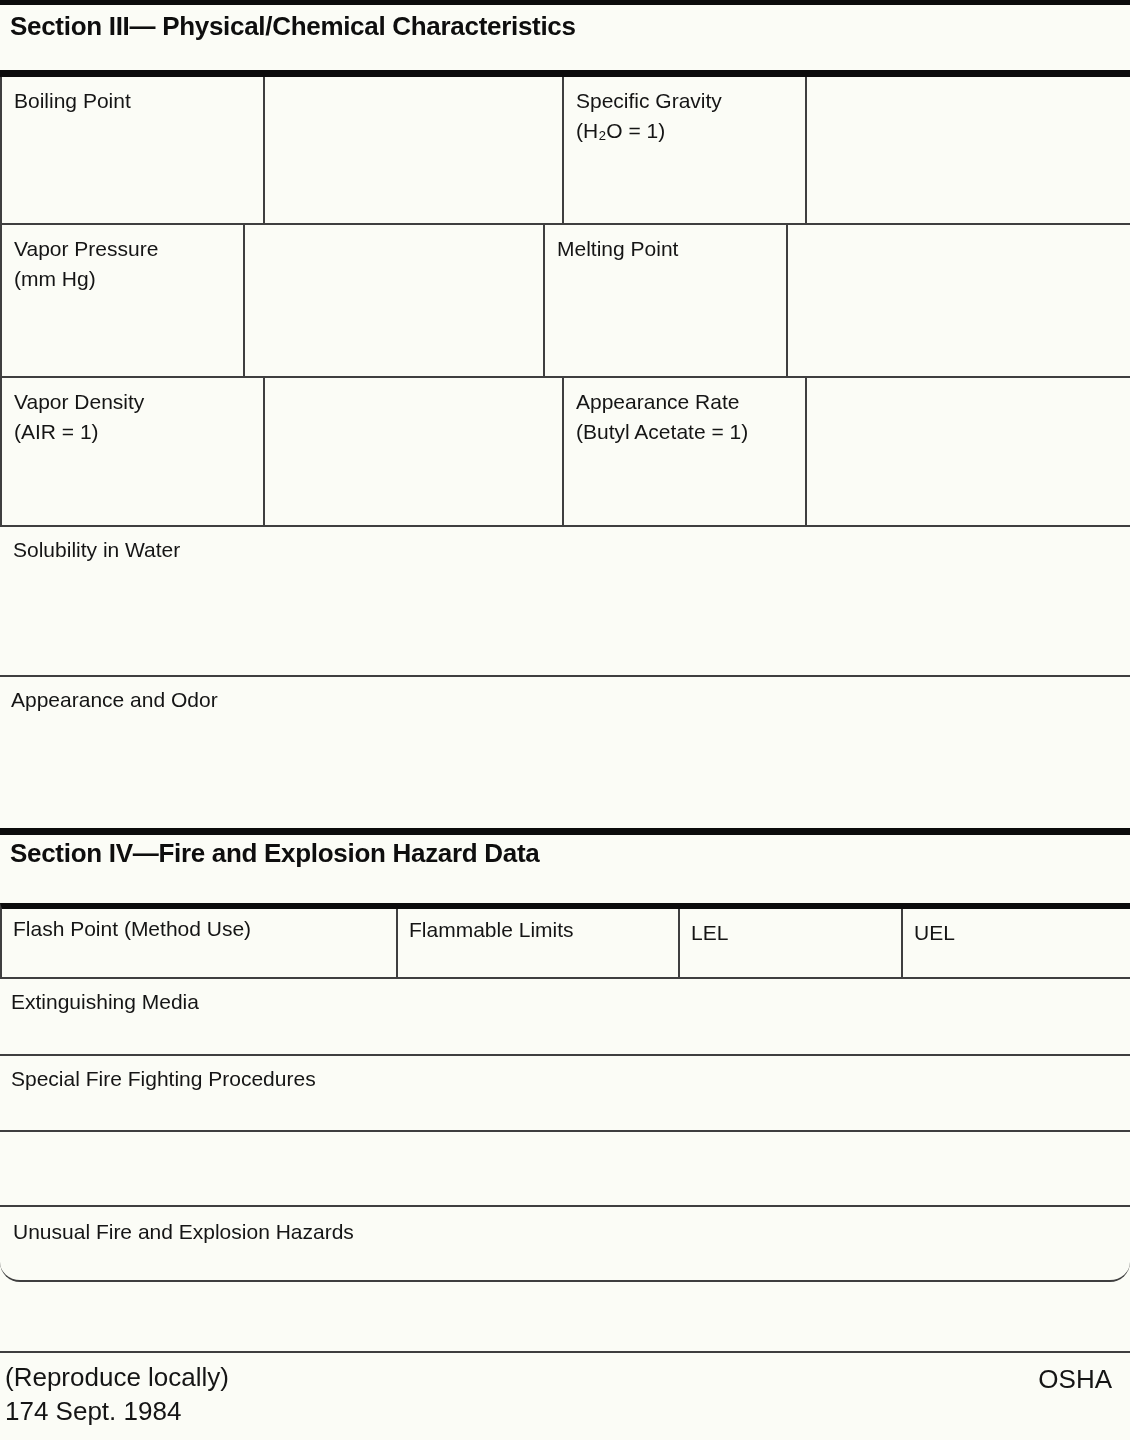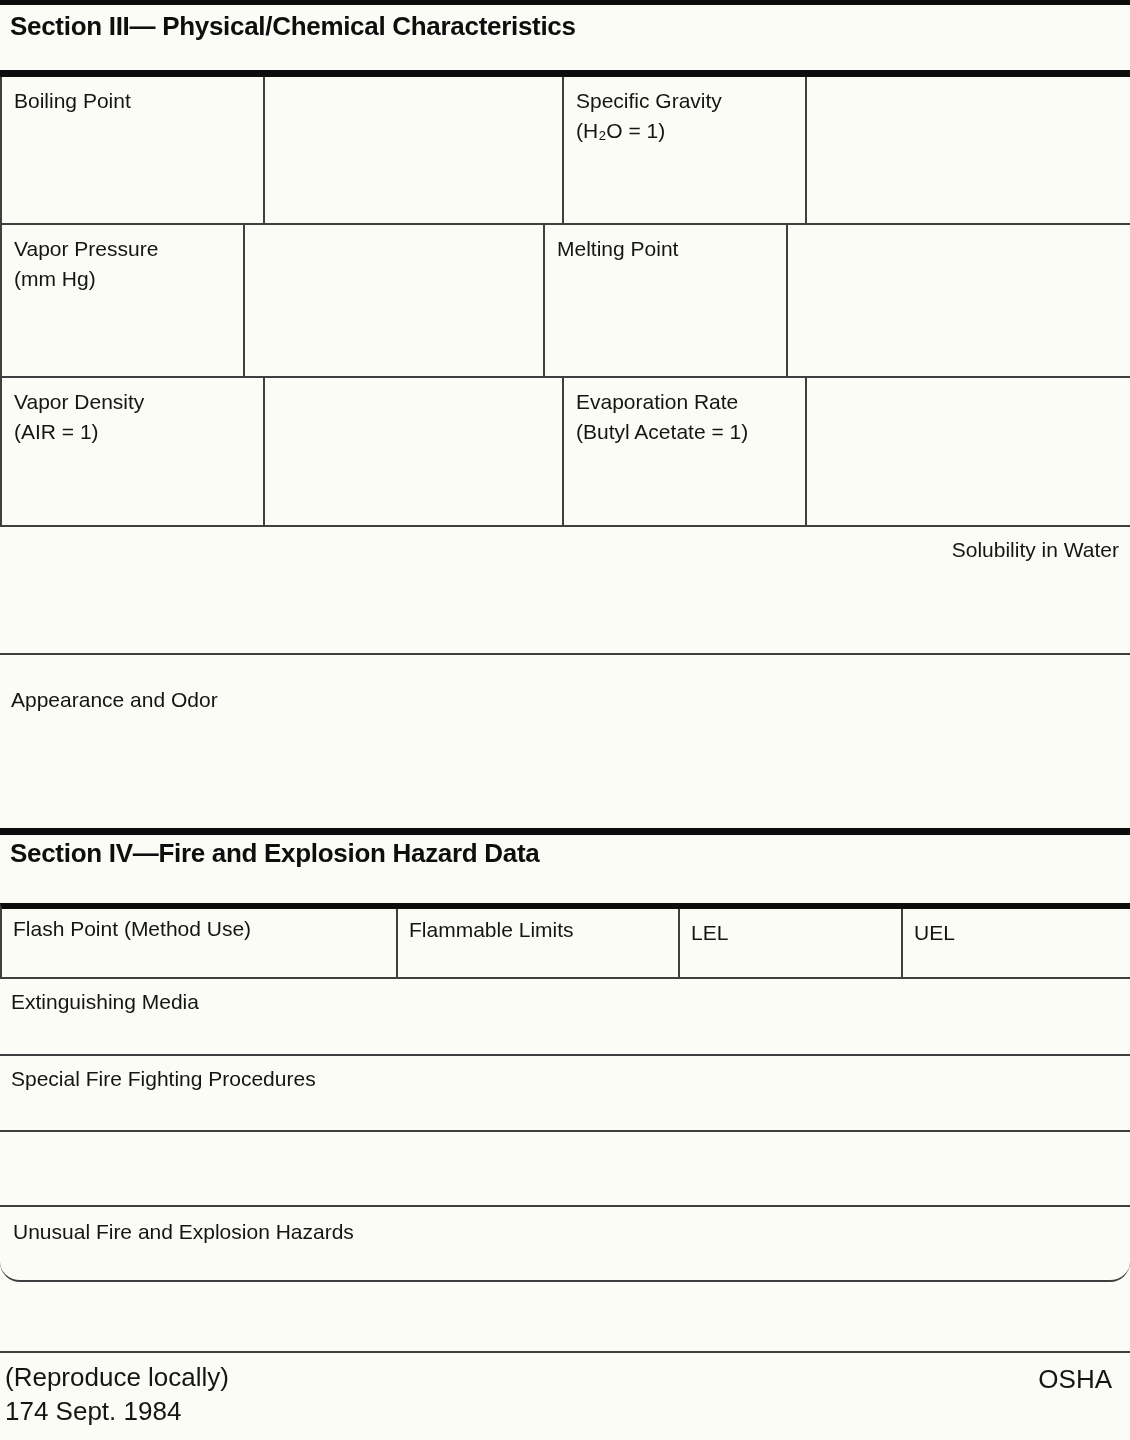--- a/index.html
+++ b/index.html
@@ -106,32 +106,32 @@
         <div class="lbl">
           <div>Vapor Density</div>
           <div>(AIR = 1)</div>
         </div>
       </div>
       <div class="gcell rb" style="width:300px;">
         <div class="fill"></div>
       </div>
       <div class="gcell rb" style="width:243px;">
         <div class="lbl">
-          <div>Evaporation Rate</div>
+          <div>Appearance Rate</div>
           <div>(Butyl Acetate = 1)</div>
         </div>
       </div>
       <div class="gcell" style="width:324px;">
         <div class="fill"></div>
       </div>
     </div>
 
   </div>
 
-  <div class="abs field" style="top:527px; height:128px;text-align:right;">
+  <div class="abs field" style="top:527px; height:150px;">
     <div class="flabel" style="padding-left:13px;">Solubility in Water</div>
     <div class="fill" style="top:40px;"></div>
   </div>
 
   <div class="abs field nb" style="top:677px; height:151px;">
     <div class="flabel">Appearance and Odor</div>
     <div class="fill" style="top:40px;"></div>
   </div>
 
   <div class="abs bar" style="top:828px; height:7px;"></div>

